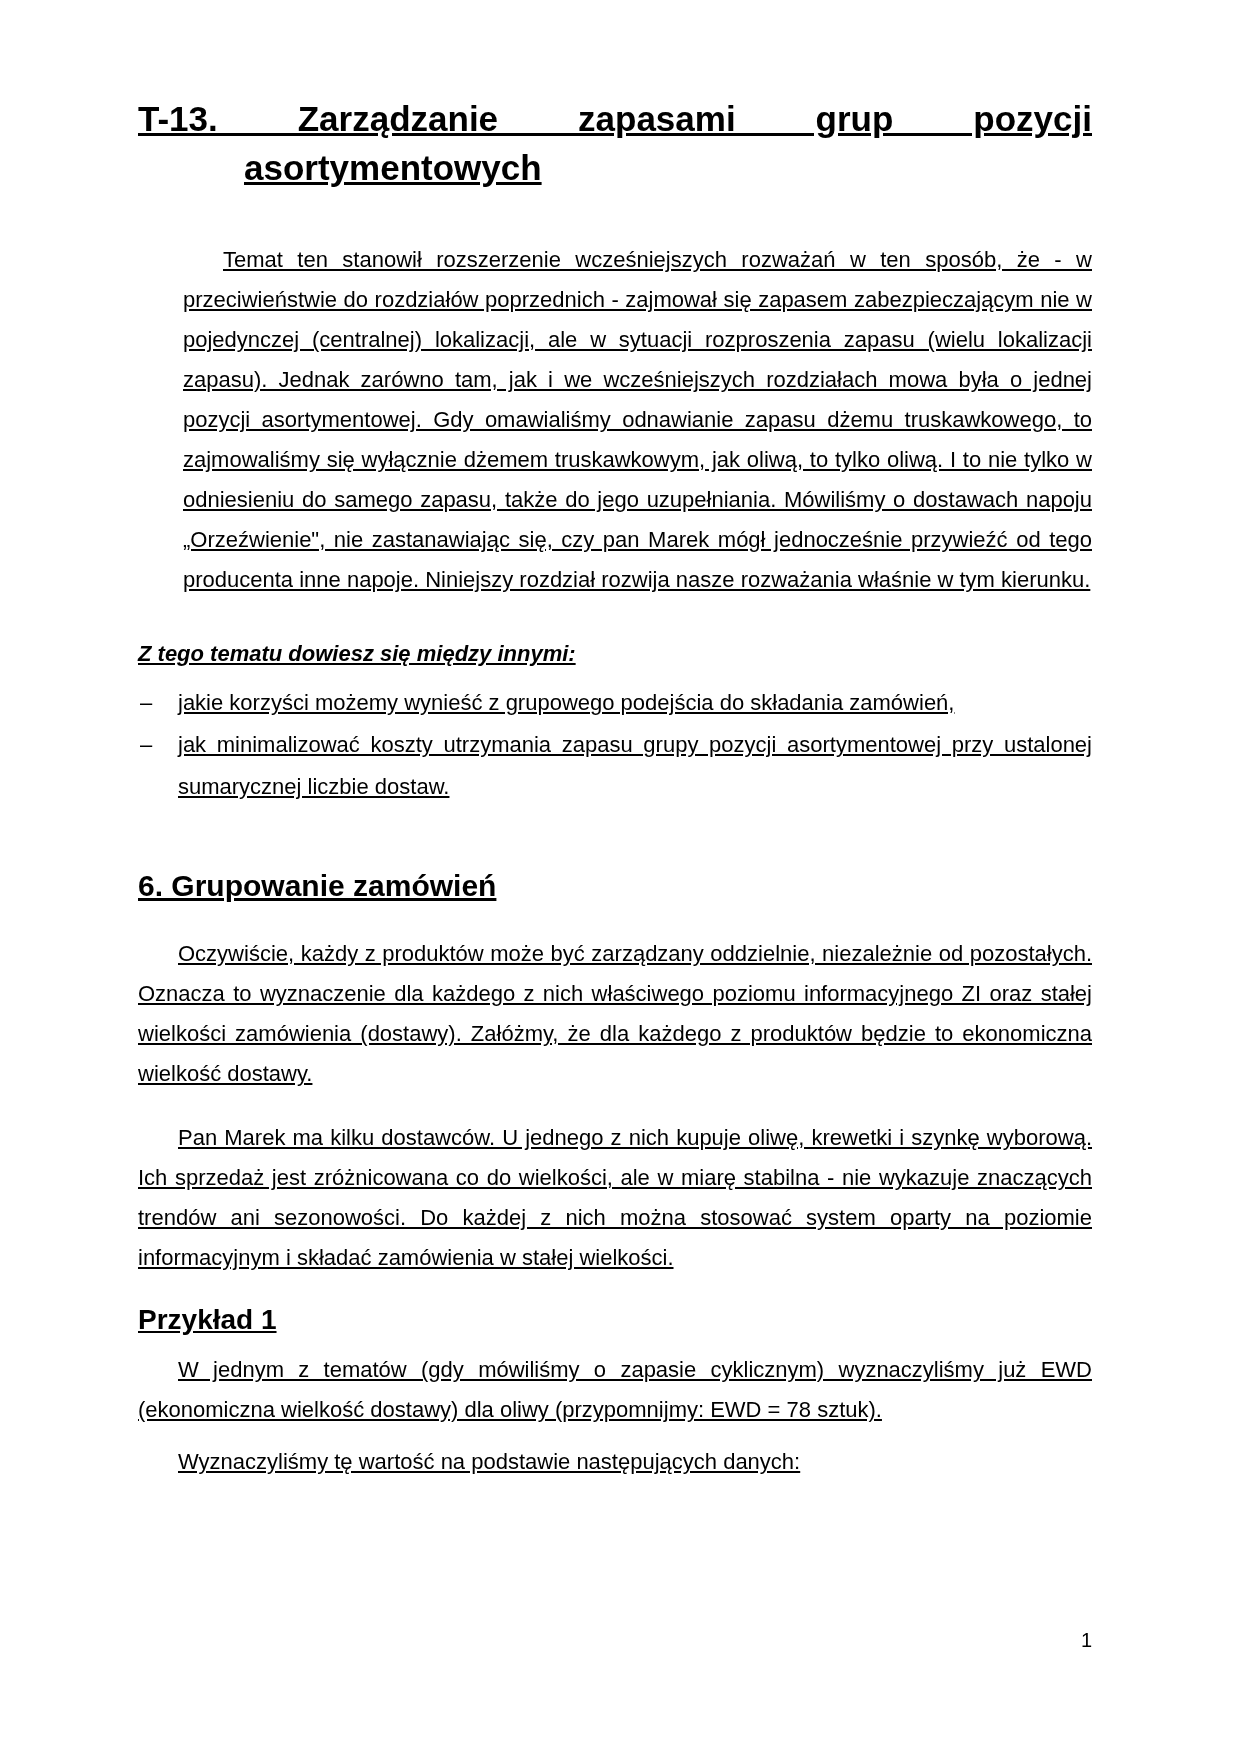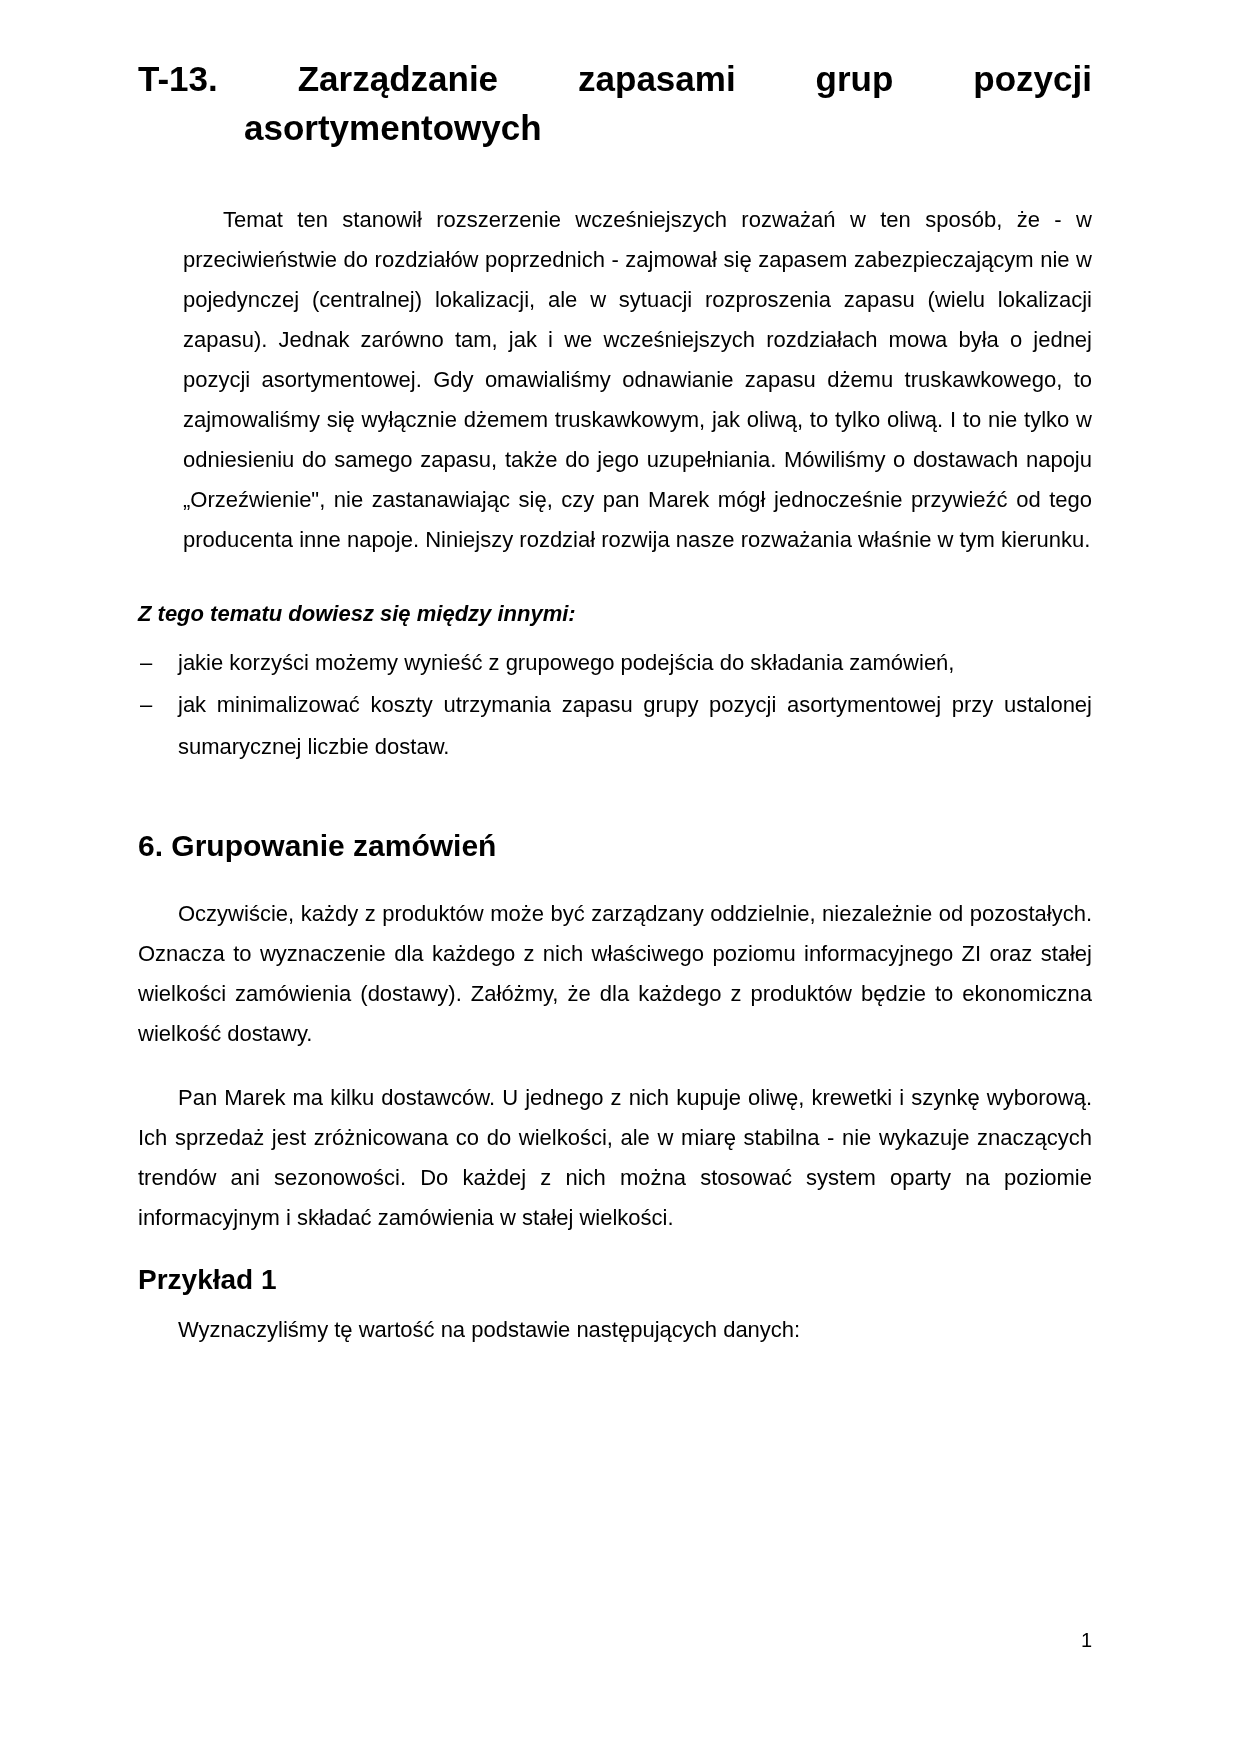--- a/index.html
+++ b/index.html
@@ -16,21 +16,22 @@
     color: #000000;
     font-family: "Liberation Sans", "DejaVu Sans", sans-serif;
     overflow: hidden;
   }
 
   .content {
     position: absolute;
     left: 138px;
     top: 0;
     width: 954px;
-    padding-top: 54px;
+    padding-top: 94px;
+    text-decoration: underline;
   }
 
   
   .doc-title {
     font-size: 35px;
     font-weight: bold;
     line-height: 49px;
     margin-bottom: 48px;
   }
   .doc-title .t-line1 {
@@ -140,19 +141,20 @@
     </div>
 
     <div class="section">
       <h2 class="section-heading">6. Grupowanie zamówień</h2>
       <p class="body">Oczywiście, każdy z produktów może być zarządzany oddzielnie, niezależnie od pozostałych. Oznacza to wyznaczenie dla każdego z nich właściwego poziomu informacyjnego ZI oraz stałej wielkości zamówienia (dostawy). Załóżmy, że dla każdego z produktów będzie to ekonomiczna wielkość dostawy.</p>
       <p class="body">Pan Marek ma kilku dostawców. U jednego z nich kupuje oliwę, krewetki i szynkę wyborową. Ich sprzedaż jest zróżnicowana co do wielkości, ale w miarę stabilna - nie wykazuje znaczących trendów ani sezonowości. Do każdej z nich można stosować system oparty na poziomie informacyjnym i składać zamówienia w stałej wielkości.</p>
     </div>
 
     <div class="example">
       <h3 class="example-heading">Przykład 1</h3>
+      <p class="body">W jednym z tematów (gdy mówiliśmy o zapasie cyklicznym) wyznaczyliśmy już EWD (ekonomiczna wielkość dostawy) dla oliwy (przypomnijmy: EWD = 78 sztuk).</p>
       <p class="body">Wyznaczyliśmy tę wartość na podstawie następujących danych:</p>
     </div>
 
   </div>
 
   <div class="page-number">1</div>
 </div>
 
 </body></html>

